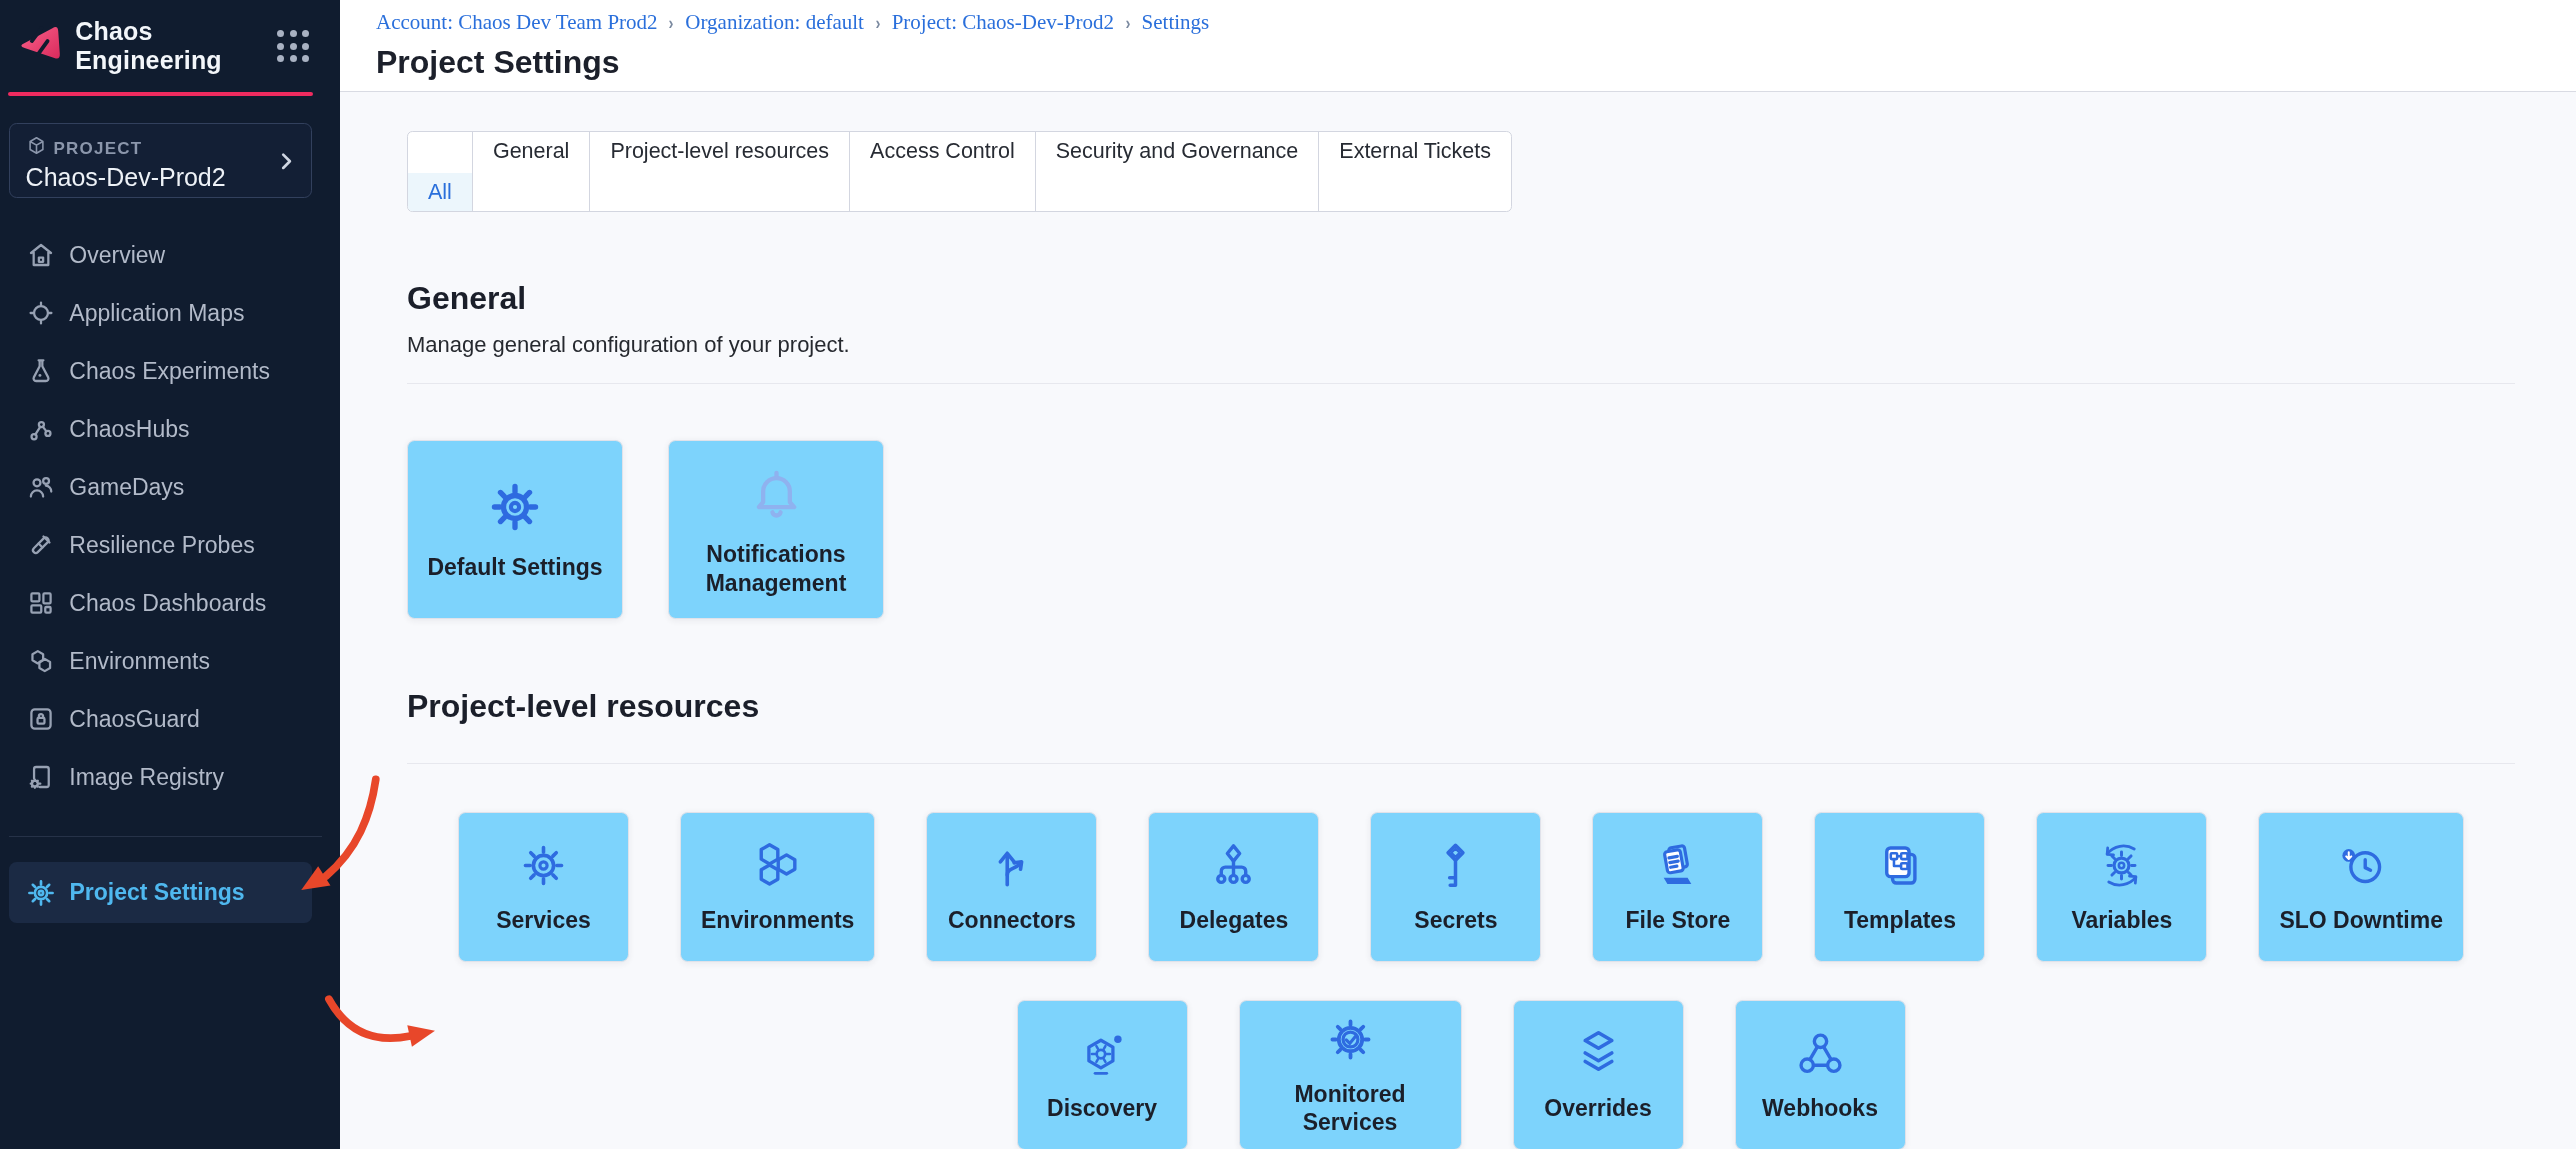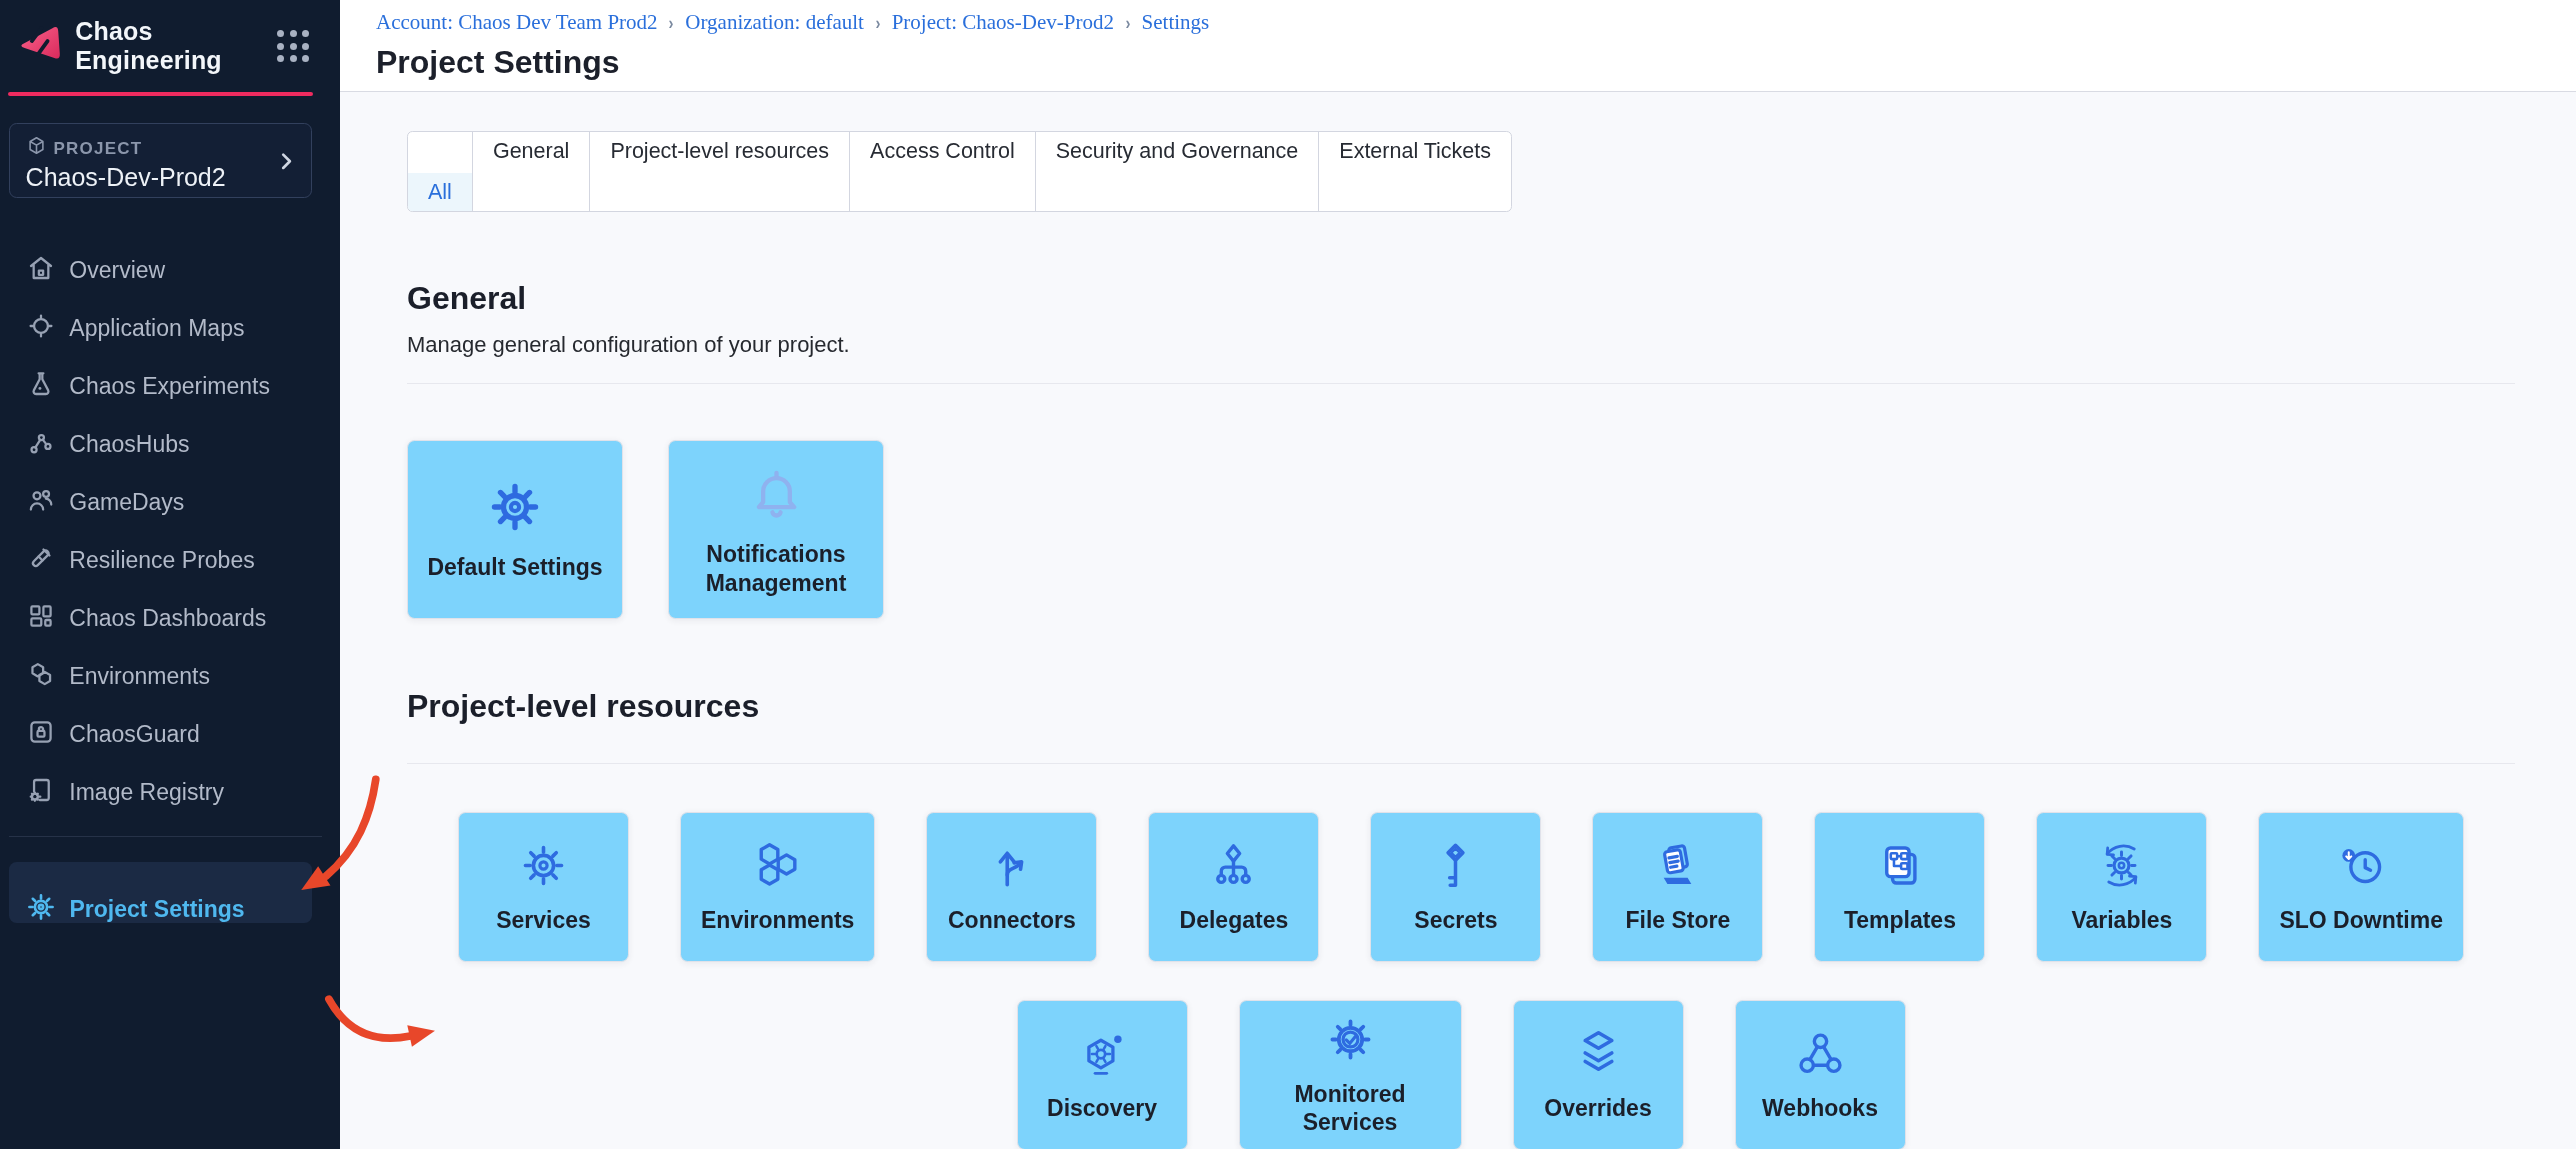--- a/index.html
+++ b/index.html
@@ -27,21 +27,21 @@
     border: 1.5px solid #32405d; border-radius: 7.7px;
     background: #131f35; padding: 10.8px 15.4px 0 15.4px; position: relative; cursor: pointer;
   }
   .proj-top { display: flex; align-items: flex-end; gap: 7px; }
   .proj-label { font-size: 17px; font-weight: bold; letter-spacing: 1.2px; color: #8b96ab; }
   .proj-name { margin-top: 4.6px; font-size: 25px; color: #eef2f7; }
   .proj-chev { position: absolute; right: 12.3px; top: 25px; }
 
   .nav { margin-top: 28.4px; }
   .side-item {
-    height: 58px; display: flex; align-items: flex-end;
+    height: 58px; display: flex; align-items: center;
     padding-left: 25px; gap: 12.3px; cursor: pointer;
   }
   .side-item .label { font-size: 23px; color: #b2bac9; }
   .side-icon { width: 32px; height: 32px; flex: 0 0 32px; color: #97a1b3; }
   .side-divider { border-top: 1.5px solid #263248; margin: 30px 18.4px 0 9.2px; }
   .side-item.active {
     margin: 25px 28px 0 9.2px; height: 61px; border-radius: 7.7px;
     background: #1b2a44; padding-left: 16px;
   }
   .side-item.active .label { color: #4fb8ef; font-weight: bold; }

